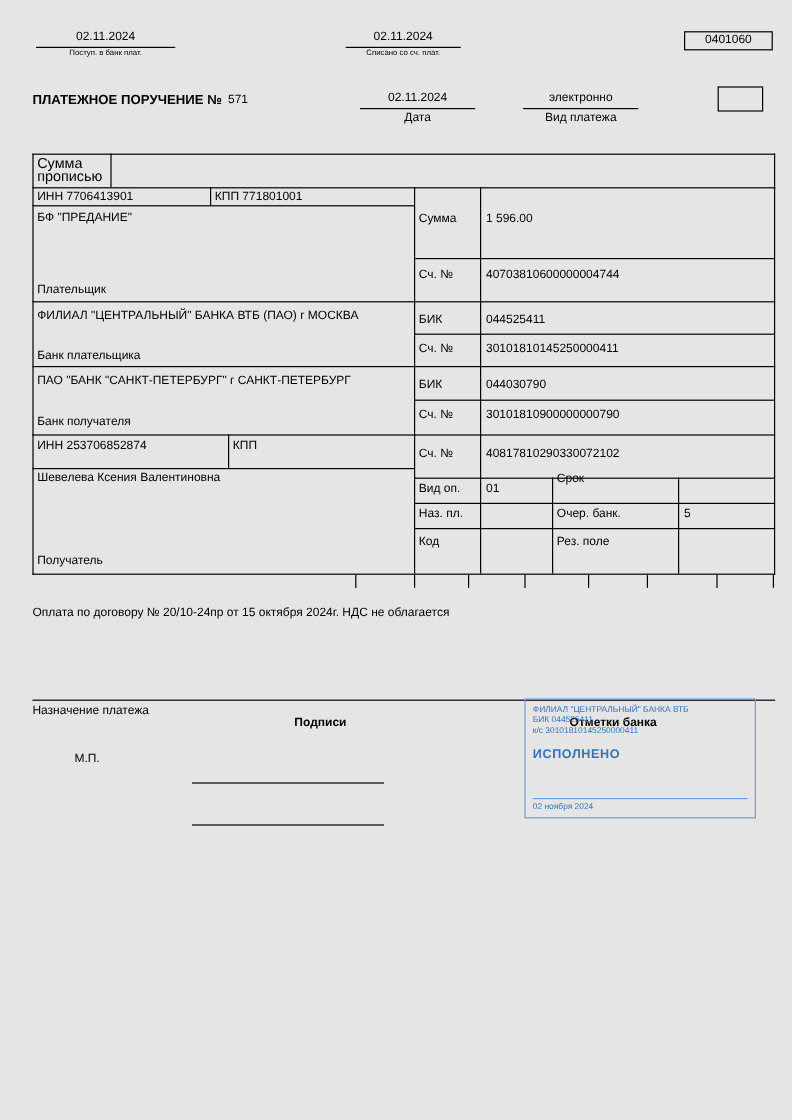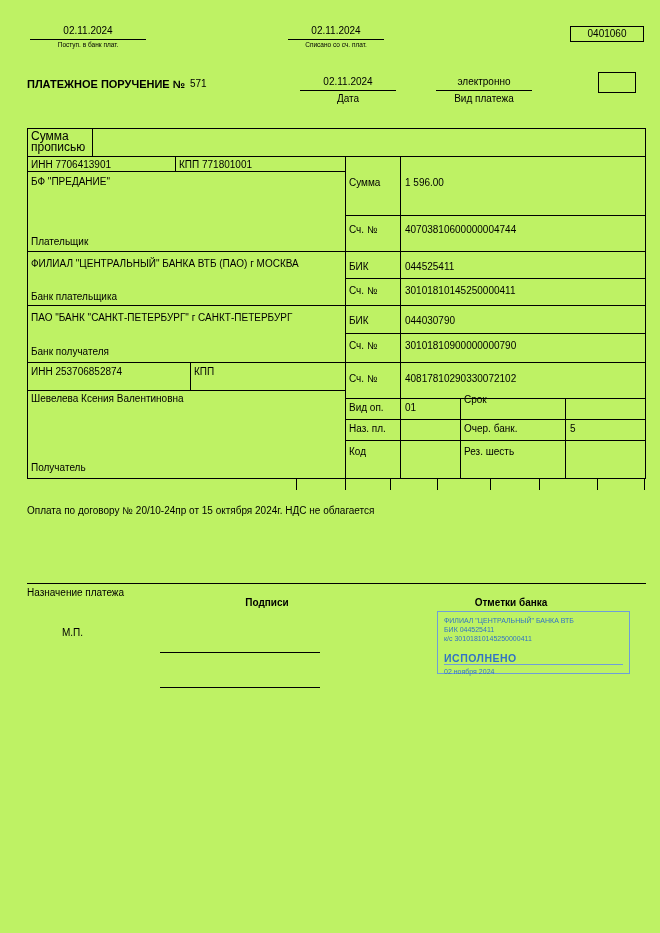--- a/index.html
+++ b/index.html
@@ -1,17 +1,17 @@
 <!DOCTYPE html>
 <html><head>
 <meta charset="utf-8">
 <style>
   html,body{margin:0;padding:0;background:#fff;}
   body{font-family:"Liberation Sans","DejaVu Sans",sans-serif;color:#000;}
-  .page{position:relative;width:660px;height:933px;background:#bef264;overflow:hidden;}
+  .page{position:relative;width:660px;height:933px;background:#e5e5e5;overflow:hidden;}
   .abs{position:absolute;}
   .hline{position:absolute;height:1px;background:#000;}
   .vline{position:absolute;width:1px;background:#000;}
   .t10{font-size:10px;line-height:12px;white-space:nowrap;}
   .t9{font-size:12px;line-height:11px;}
   .t65{font-size:6.5px;line-height:8px;white-space:nowrap;}
   .bold{font-weight:bold;}
   .center{text-align:center;}
   .u{border-bottom:1px solid #000;}
   .box{position:absolute;border:1px solid #000;box-sizing:border-box;}
@@ -107,42 +107,42 @@
   <div class="abs t10" style="left:31px;top:393px">Шевелева Ксения Валентиновна</div>
   <div class="abs t10" style="left:31px;top:462px">Получатель</div>
 
   <div class="abs t10" style="left:349px;top:402px">Вид оп.</div>
   <div class="abs t10" style="left:405px;top:402px">01</div>
   <div class="abs t10" style="left:464px;top:394px">Срок</div>
   <div class="abs t10" style="left:349px;top:423px">Наз. пл.</div>
   <div class="abs t10" style="left:464px;top:423px">Очер. банк.</div>
   <div class="abs t10" style="left:570px;top:423px">5</div>
   <div class="abs t10" style="left:349px;top:446px">Код</div>
-  <div class="abs t10" style="left:464px;top:446px">Рез. шесть</div>
+  <div class="abs t10" style="left:464px;top:446px">Рез. поле</div>
 
   <div class="vline" style="left:296px;top:479px;height:11px"></div>
   <div class="vline" style="left:345px;top:479px;height:11px"></div>
   <div class="vline" style="left:390px;top:479px;height:11px"></div>
   <div class="vline" style="left:437px;top:479px;height:11px"></div>
   <div class="vline" style="left:490px;top:479px;height:11px"></div>
   <div class="vline" style="left:539px;top:479px;height:11px"></div>
   <div class="vline" style="left:597px;top:479px;height:11px"></div>
   <div class="vline" style="left:644px;top:479px;height:11px"></div>
 
   <div class="abs t10" style="left:27px;top:505px">Оплата по договору № 20/10-24пр от 15 октября 2024г. НДС не облагается</div>
   <div class="hline" style="left:27px;top:583px;width:619px"></div>
   <div class="abs t10" style="left:27px;top:587px">Назначение платежа</div>
 
   <div class="abs t10 bold center" style="left:200px;top:597px;width:134px">Подписи</div>
   <div class="abs t10 bold center" style="left:444px;top:597px;width:134px">Отметки банка</div>
   <div class="abs t10" style="left:62px;top:627px">М.П.</div>
   <div class="hline" style="left:160px;top:652px;width:160px"></div>
   <div class="hline" style="left:160px;top:687px;width:160px"></div>
 
-  <div class="stamp" style="left:437px;top:611px;width:193px;height:63px">
+  <div class="stamp" style="left:437px;top:582px;width:193px;height:100px">
     <div class="s7">ФИЛИАЛ "ЦЕНТРАЛЬНЫЙ" БАНКА ВТБ</div>
     <div class="s7">БИК 044525411</div>
     <div class="s7">к/с 30101810145250000411</div>
     <div class="status">ИСПОЛНЕНО</div>
     <div class="sdate">02 ноября 2024</div>
   </div>
 
 </div>
 
 </body></html>

